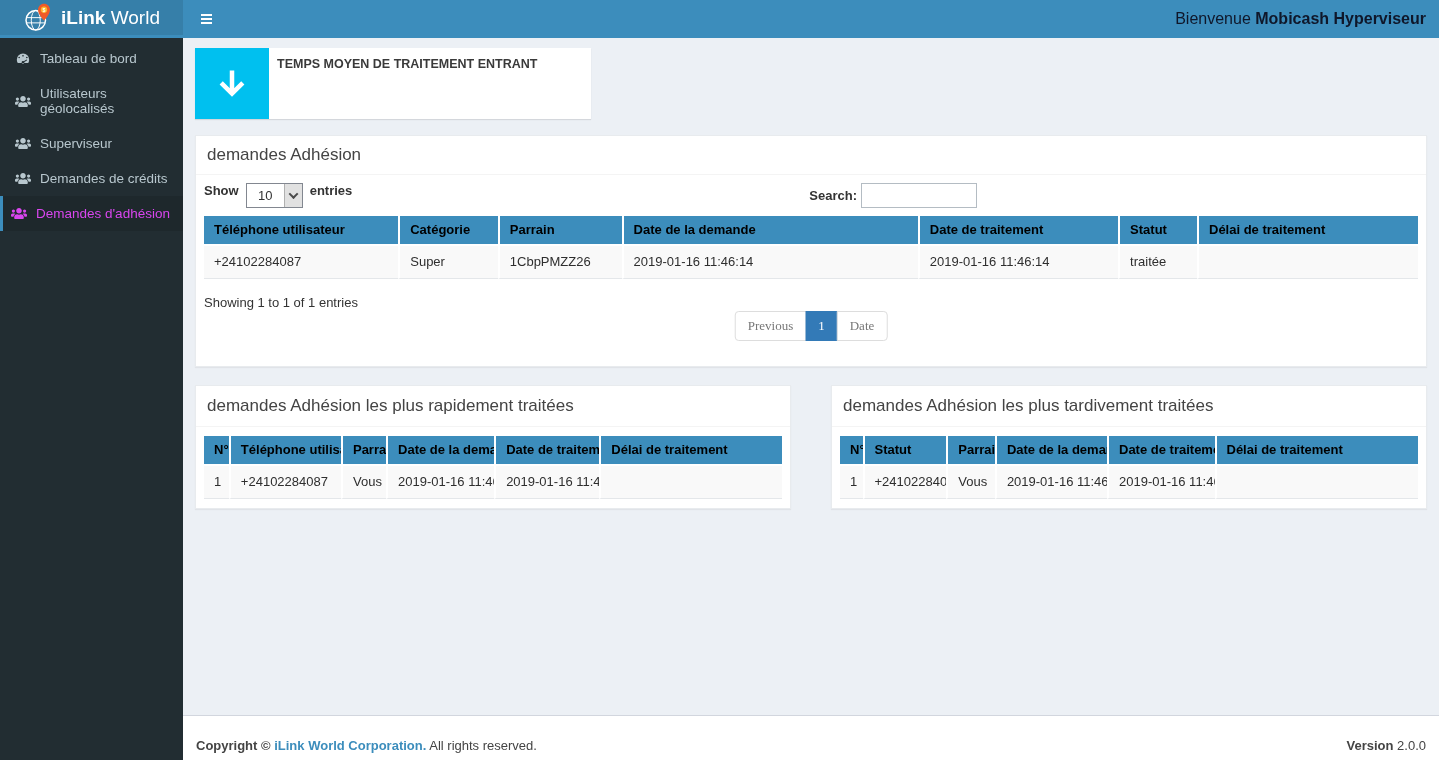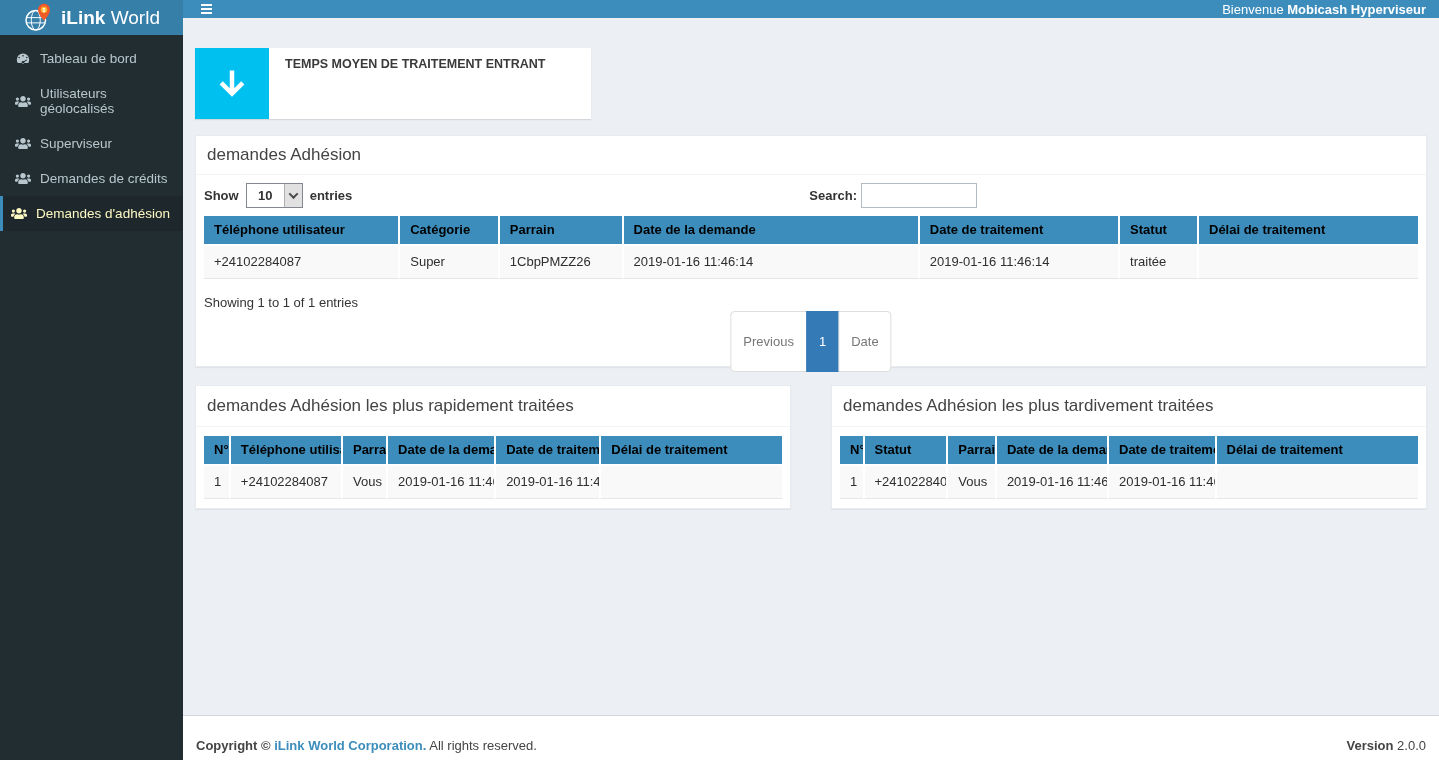--- a/index.html
+++ b/index.html
@@ -1,70 +1,70 @@
 <!DOCTYPE html>
 <html><head>
 <meta charset="utf-8">
 <style>
   * { margin:0; padding:0; box-sizing:border-box; }
   html,body { width:1439px; height:760px; overflow:hidden; }
   body { font-family:"Liberation Sans","DejaVu Sans",sans-serif; background:#ecf0f5; color:#333; }
   .app { position:relative; width:1439px; height:760px; }
 
   
-  .topbar { position:absolute; top:0; left:0; right:0; height:18px; display:flex; background:#3c8dbc; z-index:5; }
+  .topbar { position:absolute; top:0; left:0; right:0; height:38px; display:flex; background:#3c8dbc; z-index:5; }
   .logo { width:183px; height:35px; background:#367fa9; display:flex; align-items:center; justify-content:center; gap:8px; color:#fff; }
   .logo svg { width:30px; height:30px; }
   .brand { font-size:19px; color:#fff; white-space:nowrap; }
   .brand b { font-weight:bold; }
   .navbar { flex:1; display:flex; align-items:center; padding:0 13px; }
   .hamburger { display:flex; flex-direction:column; gap:2px; padding:6px 5px; cursor:pointer; }
   .hamburger span { display:block; width:11px; height:2px; background:#fff; }
-  .welcome { margin-left:auto; font-size:13px; color:#ffffff; }
+  .welcome { margin-left:auto; font-size:16px; color:#0f172a; }
   .welcome b { font-weight:bold; }
 
   
   .sidebar { position:absolute; top:35px; left:0; bottom:0; width:183px; background:#222d32; padding-top:6px; }
   .menu-item { display:flex; align-items:center; gap:9px; padding:10px 5px 10px 12px; border-left:3px solid transparent; color:#b8c7ce; font-size:13.5px; cursor:pointer; }
   .menu-item .mi-icon { width:16px; height:15px; flex:0 0 16px; display:flex; align-items:center; }
   .menu-item svg { width:16px; height:15px; fill:currentColor; }
-  .menu-item.active { background:#1e282c; border-left-color:#3c8dbc; color:#fef9c3;padding-left:8px; }
+  .menu-item.active { background:#1e282c; border-left-color:#3c8dbc; color:#d946ef;padding-left:8px; }
 
   
   .content { position:absolute; top:35px; left:183px; right:0; bottom:36px; background:#ecf0f5; padding:13px 12px; overflow:hidden; }
 
   .infobox { width:396px; height:71px; display:flex; background:#fff; box-shadow:0 1px 1px rgba(0,0,0,.1); }
   .infobox-icon { width:74px; background:#00c0ef; display:flex; align-items:center; justify-content:center; }
   .infobox-icon svg { width:36px; height:36px; }
-  .infobox-body { flex:1; padding:9px 16px; }
+  .infobox-body { flex:1; padding:9px 8px; }
   .infobox-title { font-size:12.5px; font-weight:bold; color:#3a3a3a; }
 
   .panel { background:#fff; border:1px solid #e8ebee; box-shadow:0 1px 1px rgba(0,0,0,.05); }
   .panel-title { padding:9px 11px; font-size:17px; color:#444; border-bottom:1px solid #f4f4f4; }
 
   .panel-main { margin-top:16px; }
   .dt-controls { position:relative; height:41px; padding:8px; }
-  .dt-length { display:flex; align-items:center; font-size:13px; font-weight:bold; color:#333; }
+  .dt-length { display:flex; font-size:13px; font-weight:bold; color:#333; }
   .dt-select { display:inline-flex; width:57px; height:25px; border:1px solid #828790; background:#fff; margin:0 7px; cursor:pointer; }
-  .dt-select .val { flex:1; display:flex; align-items:center; justify-content:center; font-size:13px; font-weight:bold; color:#333; }
+  .dt-select .val { flex:1; display:flex; align-items:center; justify-content:center; font-size:13px; font-weight:normal; color:#333; }
   .dt-select .arrow-box { width:18px; background:#e1e1e1; border-left:1px solid #b0b0b0; display:flex; align-items:center; justify-content:center; }
   .dt-select .chev { width:7px; height:7px; border-right:2px solid #4a4a4a; border-bottom:2px solid #4a4a4a; transform:rotate(45deg) translate(-1px,-1px); }
   .dt-search { position:absolute; top:8px; right:449px; display:flex; align-items:center; font-size:13px; font-weight:bold; color:#333; }
   .dt-search input { width:116px; height:25px; margin-left:4px; border:1px solid #b4bcc3; background:#fff; padding:0 6px; font-size:13px; font-family:inherit; }
 
   table.dt { width:calc(100% - 16px); margin:0 8px; border-collapse:separate; border-spacing:0; table-layout:fixed; font-size:13px; }
   table.dt th { background:#3c8dbc; color:#000000; font-weight:bold; text-align:left; padding:6px 10px 7px; border-left:2px solid #fff; border-bottom:2px solid #fff; white-space:nowrap; overflow:hidden; cursor:pointer; }
   table.dt th:first-child { border-left:0; }
   table.dt td { background:#f9f9f9; color:#2e2e2e; padding:8px 10px 9px; border-left:2px solid #fff; border-bottom:1px solid #e4e7ea; white-space:nowrap; overflow:hidden; height:30px; }
   table.dt td:first-child { border-left:0; }
 
   .dt-footer { position:relative; height:87px; }
   .dt-summary { position:absolute; top:16px; left:8px; font-size:13px; color:#333; }
   .dt-paging { position:absolute; top:32px; left:50%; transform:translateX(-50%); display:inline-flex; }
-  .page-btn { border:1px solid #ddd; background:#fff; color:#777; font-size:13px; font-family:Liberation Sans, sans-serif; padding:22px 12px; margin-left:-1px; cursor:pointer; }
+  .page-btn { border:1px solid #ddd; background:#fff; color:#777; font-size:13px; font-family:Liberation Serif, serif; padding:6px 12px; margin-left:-1px; cursor:pointer; }
   .page-btn:first-child { border-top-left-radius:4px; border-bottom-left-radius:4px; margin-left:0; }
   .page-btn:last-child { border-top-right-radius:4px; border-bottom-right-radius:4px; }
   .page-btn.active { background:#337ab7; border-color:#337ab7; color:#fff; }
 
   .panel-row { display:flex; gap:40px; margin-top:18px; }
   .panel-half { flex:1; padding-bottom:9px; }
   .panel-half .panel-title { padding:10px 11px; border-bottom:1px solid #f4f4f4; margin-bottom:9px; }
 
   
   .footer { position:absolute; left:183px; right:0; bottom:0; height:36px; background:#fff; border-top:1px solid #d2d6de; padding:22px 13px; font-size:13px; color:#444; display:flex; justify-content:space-between; }

